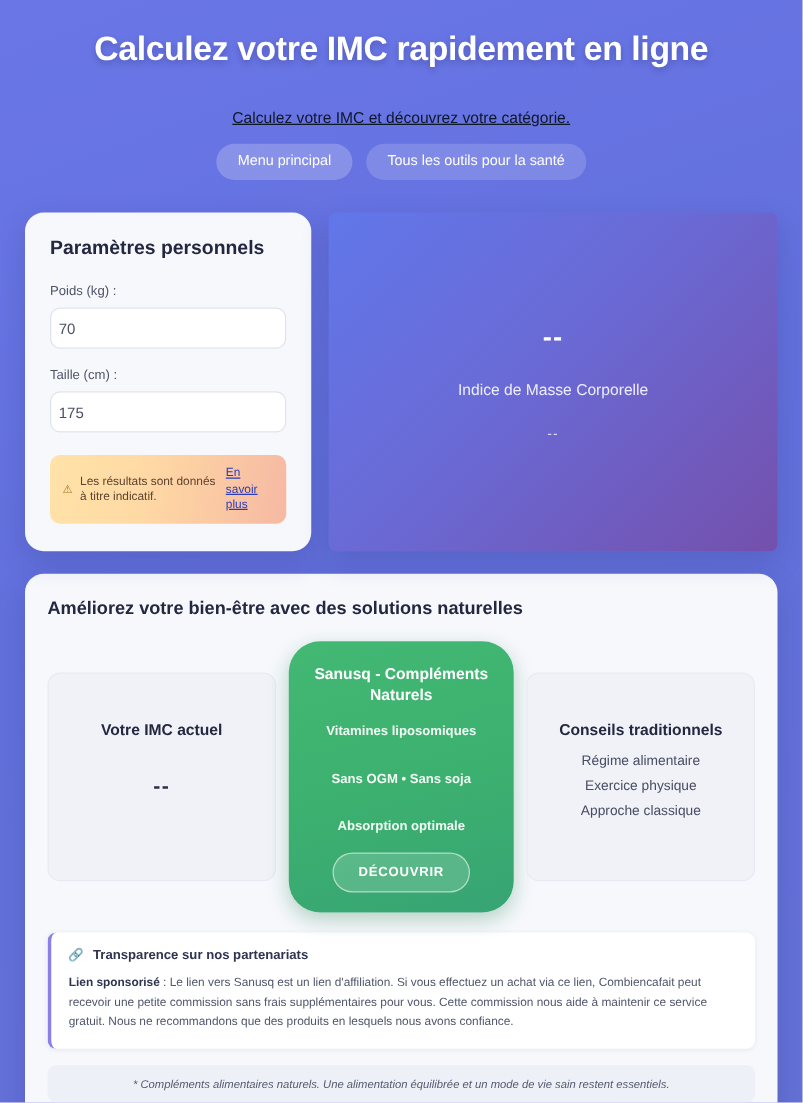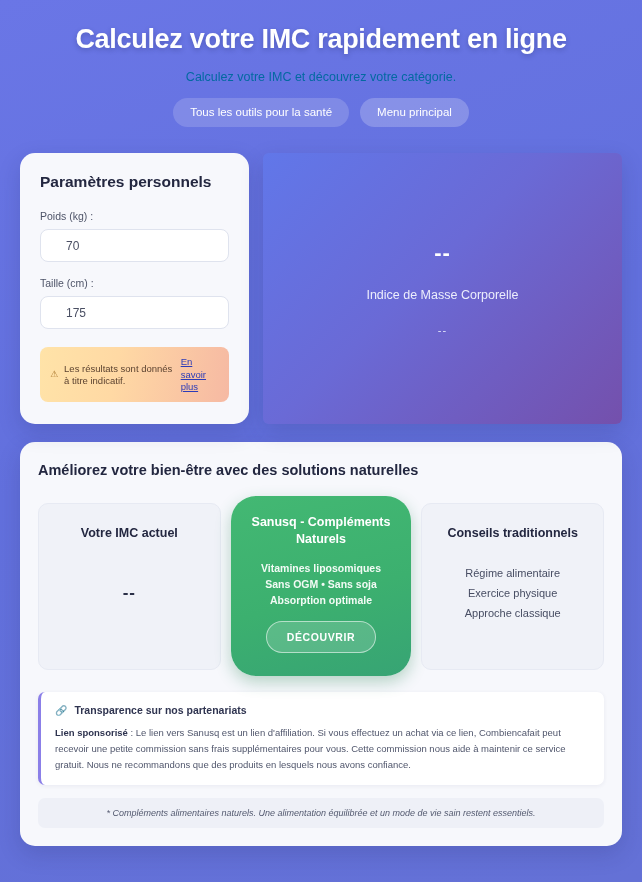--- a/index.html
+++ b/index.html
@@ -26,24 +26,25 @@
   .hero-title {
     font-size: 27px;
     font-weight: bold;
     color: #ffffff;
     letter-spacing: -0.3px;
     text-shadow: 0 2px 5px rgba(30,35,90,0.28);
     line-height: 1.18;
     padding: 6px 0 0;
   }
   .hero-sub {
-    margin-top: 14px;
+    margin-top: 31px;
     font-size: 12.5px;
-    color: #0369a1;
+    color: #0f172a;
     font-weight: normal;
+    text-decoration: underline;
   }
   .hero-actions {
     margin-top: 14px;
     display: flex;
     justify-content: center;
     gap: 11px;
   }
   .pill {
     border: none;
     border-radius: 999px;
@@ -88,21 +89,21 @@
     font-size: 10.5px;
     color: #4e5468;
     margin-bottom: 7px;
   }
   .field-input {
     width: 100%;
     height: 33px;
     border: 1px solid #dfe3ee;
     border-radius: 8px;
     background: #ffffff;
-    padding: 0 25px;
+    padding: 0 6px;
     font-size: 12px;
     font-family: inherit;
     color: #4a4f63;
     outline: none;
   }
   .field-gap { height: 15px; }
 
   .notice {
     margin-top: 18px;
     background: linear-gradient(100deg, #ffe3a8 0%, #ffd9a4 40%, #f6b9a3 100%);
@@ -177,21 +178,21 @@
   }
   .col {
     flex: 1;
     border-radius: 10px;
     text-align: center;
   }
 
   .col-plain {
     background: #f0f2f8;
     border: 1px solid #e7eaf3;
-    padding: 22px 12px;
+    padding: 38px 12px;
     min-height: 167px;
     display: flex;
     flex-direction: column;
   }
   .col-head {
     font-size: 12.5px;
     font-weight: bold;
     color: #232740;
   }
   .col-big {
@@ -227,21 +228,21 @@
   }
   .promo-head {
     font-size: 12.5px;
     font-weight: bold;
     line-height: 1.35;
   }
   .promo-feats {
     margin-top: 14px;
     display: flex;
     flex-direction: column;
-    gap: 4px;
+    gap: 26px;
   }
   .promo-feat {
     font-size: 10.5px;
     font-weight: bold;
     color: #f2fbf5;
   }
   .promo-cta {
     margin-top: 15px;
     border: 1px solid rgba(255,255,255,0.55);
     background: rgba(255,255,255,0.16);
@@ -293,22 +294,22 @@
     color: #545a70;
   }
 </style>
 </head>
 <body>
 
 <header class="hero">
   <h1 class="hero-title">Calculez votre IMC rapidement en ligne</h1>
   <p class="hero-sub">Calculez votre IMC et découvrez votre catégorie.</p>
   <nav class="hero-actions">
+    <button class="pill pill-1">Menu principal</button>
     <button class="pill pill-2">Tous les outils pour la santé</button>
-    <button class="pill pill-1">Menu principal</button>
   </nav>
 </header>
 
 <main class="stage">
 
   <section class="top-row">
 
     <div class="card-form">
       <h2 class="card-title">Paramètres personnels</h2>
 

